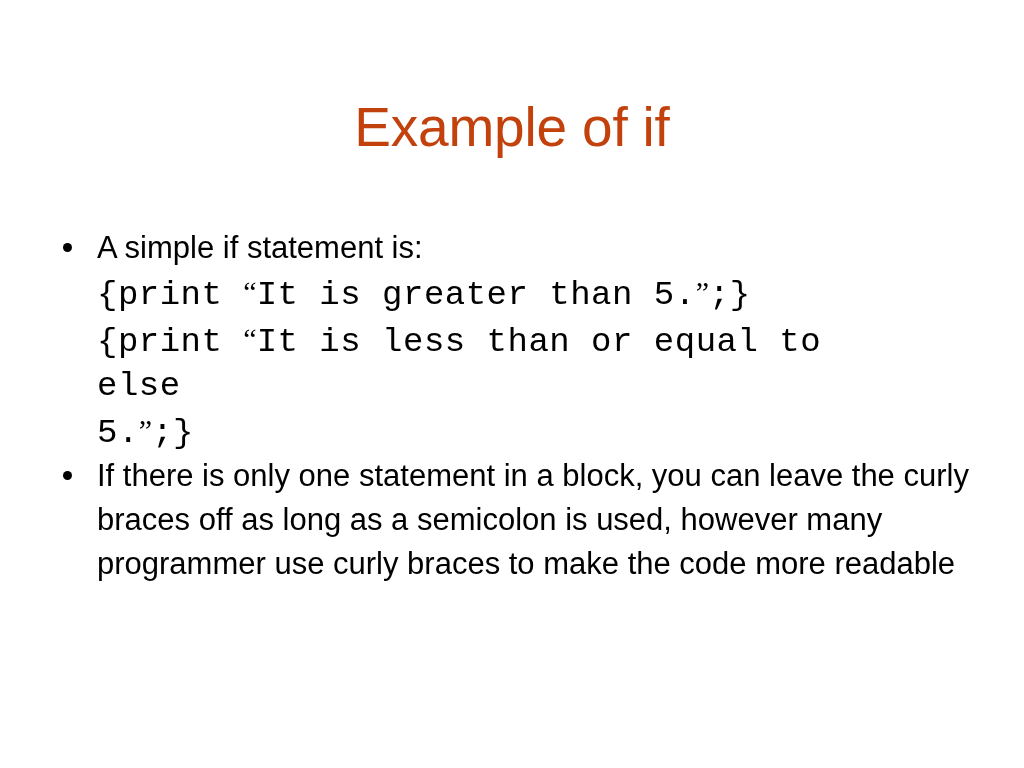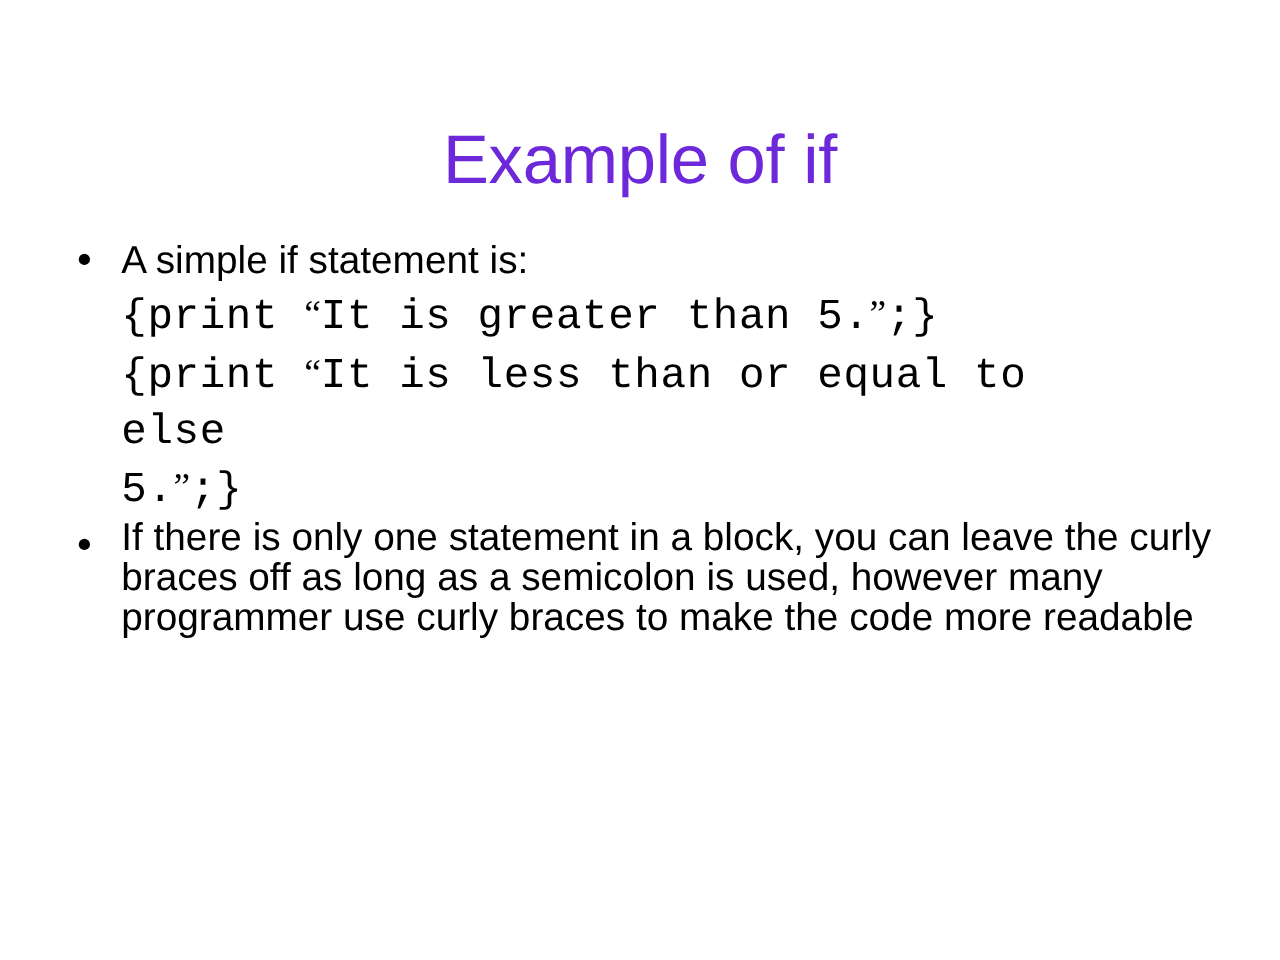--- a/index.html
+++ b/index.html
@@ -22,35 +22,36 @@
     position: absolute;
     left: 0;
     top: 57px;
     width: 1024px;
     text-align: center;
     font-family: "Liberation Sans", sans-serif;
     font-size: 55px;
     font-weight: 400;
     line-height: 66px;
     letter-spacing: -0.2px;
-    color: #6d28d9;
+    color: #c2410c;
     white-space: nowrap;
   }
 
   
   .body-area {
     position: absolute;
     left: 56px;
     top: 186px;
     width: 920px;
   }
 
   .bullet-block {
     position: relative;
     padding-left: 41px;
+    margin-top: 40px;
   }
   .bullet-block + .bullet-block {
     margin-top: 0px;
   }
 
   .bullet-mark {
     position: absolute;
     left: 7px;
     top: 17px;
     width: 9px;
@@ -65,21 +66,21 @@
     font-weight: 400;
     line-height: 44px;
     color: #000000;
     white-space: nowrap;
   }
 
   .bullet-para {
     font-family: "Liberation Sans", sans-serif;
     font-size: 31px;
     font-weight: 400;
-    line-height: 32px;
+    line-height: 44px;
     color: #000000;
     max-width: 880px;
   }
 
   
   .code-block {
     margin: 0;
     padding: 0;
   }
   .code-line {

